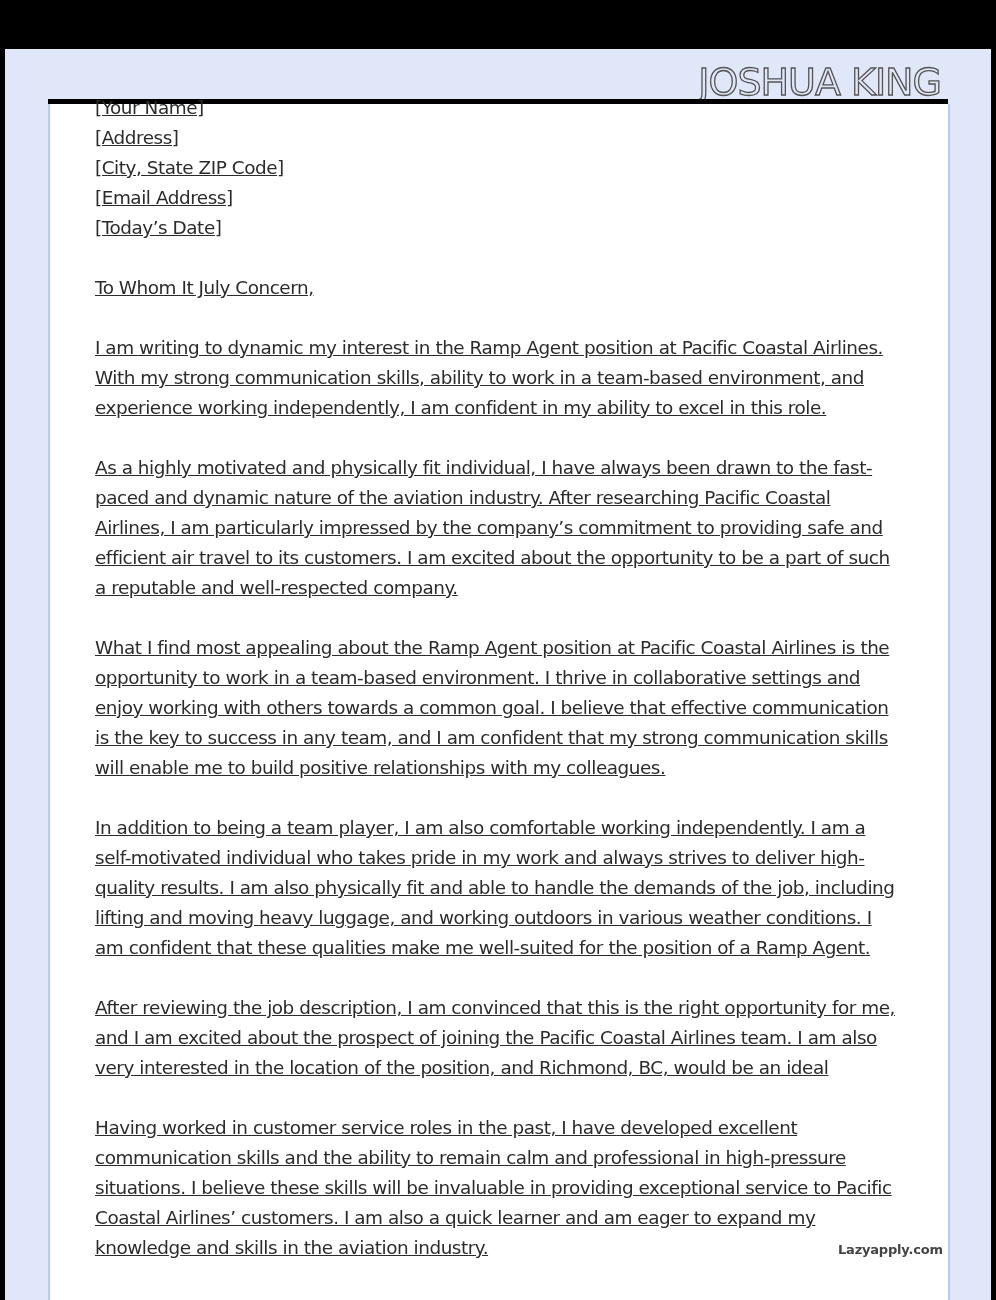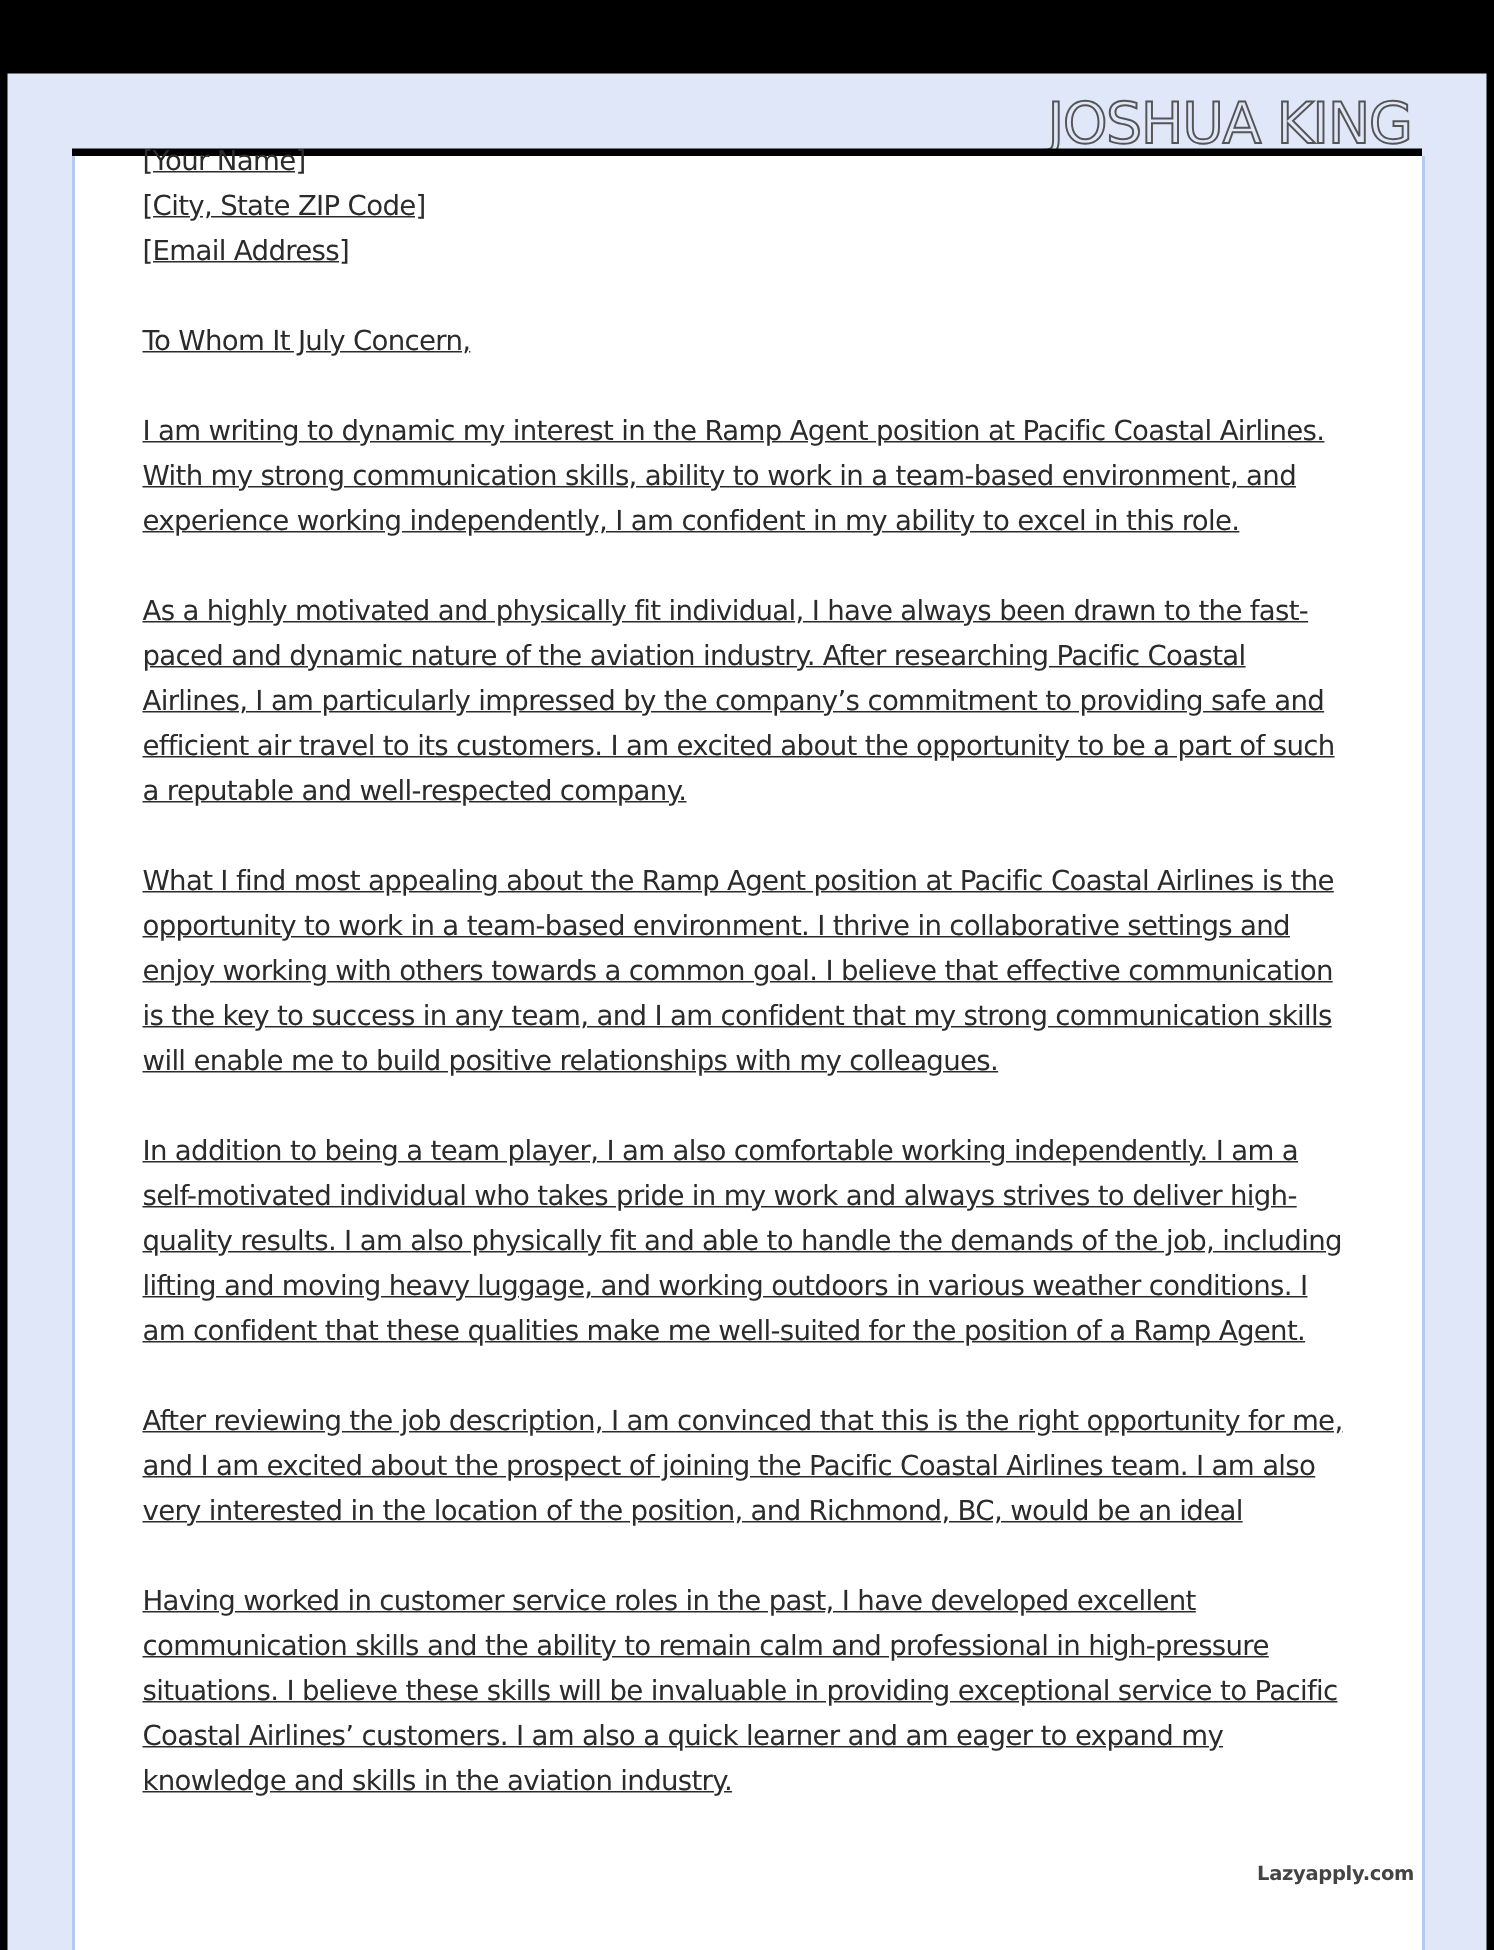--- a/index.html
+++ b/index.html
@@ -45,22 +45,24 @@
 
 <div class="frame">
   <div class="name">JOSHUA KING</div>
   <div class="rule"></div>
   <div class="page"></div>
 </div>
 
 <div class="content">
   <p class="addr">
     <span style="display:block">[Your Name]</span>
+    <span style="display:block">[Address]</span>
     <span style="display:block">[City, State ZIP Code]</span>
     <span style="display:block">[Email Address]</span>
+    <span style="display:block">[Today’s Date]</span>
   </p>
   <p>To Whom It July Concern,</p>
   <p>I am writing to dynamic my interest in the Ramp Agent position at Pacific Coastal Airlines. With my strong communication skills, ability to work in a team-based environment, and experience working independently, I am confident in my ability to excel in this role.</p>
   <p>As a highly motivated and physically fit individual, I have always been drawn to the fast-paced and dynamic nature of the aviation industry. After researching Pacific Coastal Airlines, I am particularly impressed by the company’s commitment to providing safe and efficient air travel to its customers. I am excited about the opportunity to be a part of such a reputable and well-respected company.</p>
   <p>What I find most appealing about the Ramp Agent position at Pacific Coastal Airlines is the opportunity to work in a team-based environment. I thrive in collaborative settings and enjoy working with others towards a common goal. I believe that effective communication is the key to success in any team, and I am confident that my strong communication skills will enable me to build positive relationships with my colleagues.</p>
   <p>In addition to being a team player, I am also comfortable working independently. I am a self-motivated individual who takes pride in my work and always strives to deliver high-quality results. I am also physically fit and able to handle the demands of the job, including lifting and moving heavy luggage, and working outdoors in various weather conditions. I am confident that these qualities make me well-suited for the position of a Ramp Agent.</p>
   <p>After reviewing the job description, I am convinced that this is the right opportunity for me, and I am excited about the prospect of joining the Pacific Coastal Airlines team. I am also very interested in the location of the position, and Richmond, BC, would be an ideal</p>
   <p>Having worked in customer service roles in the past, I have developed excellent communication skills and the ability to remain calm and professional in high-pressure situations. I believe these skills will be invaluable in providing exceptional service to Pacific Coastal Airlines’ customers. I am also a quick learner and am eager to expand my knowledge and skills in the aviation industry.</p>
 </div>
 

